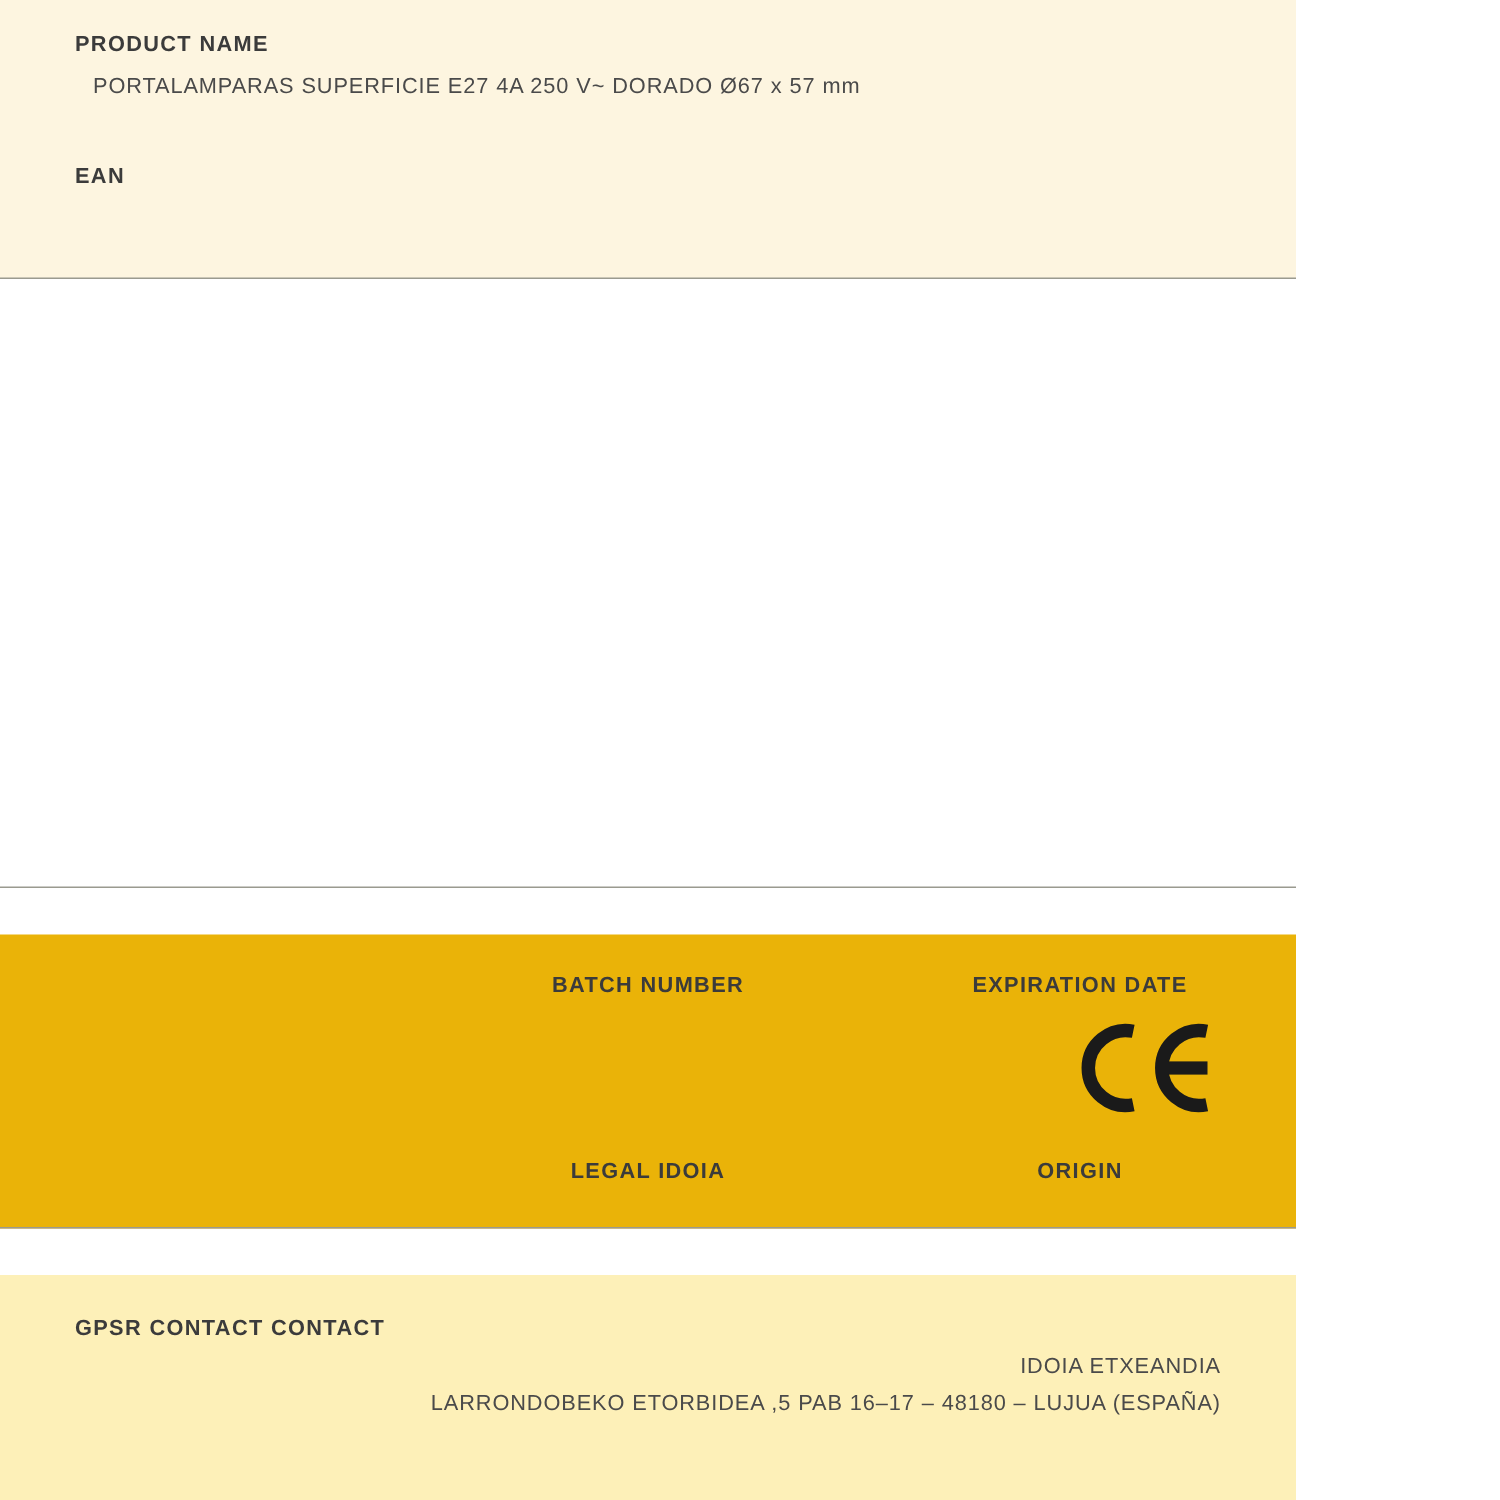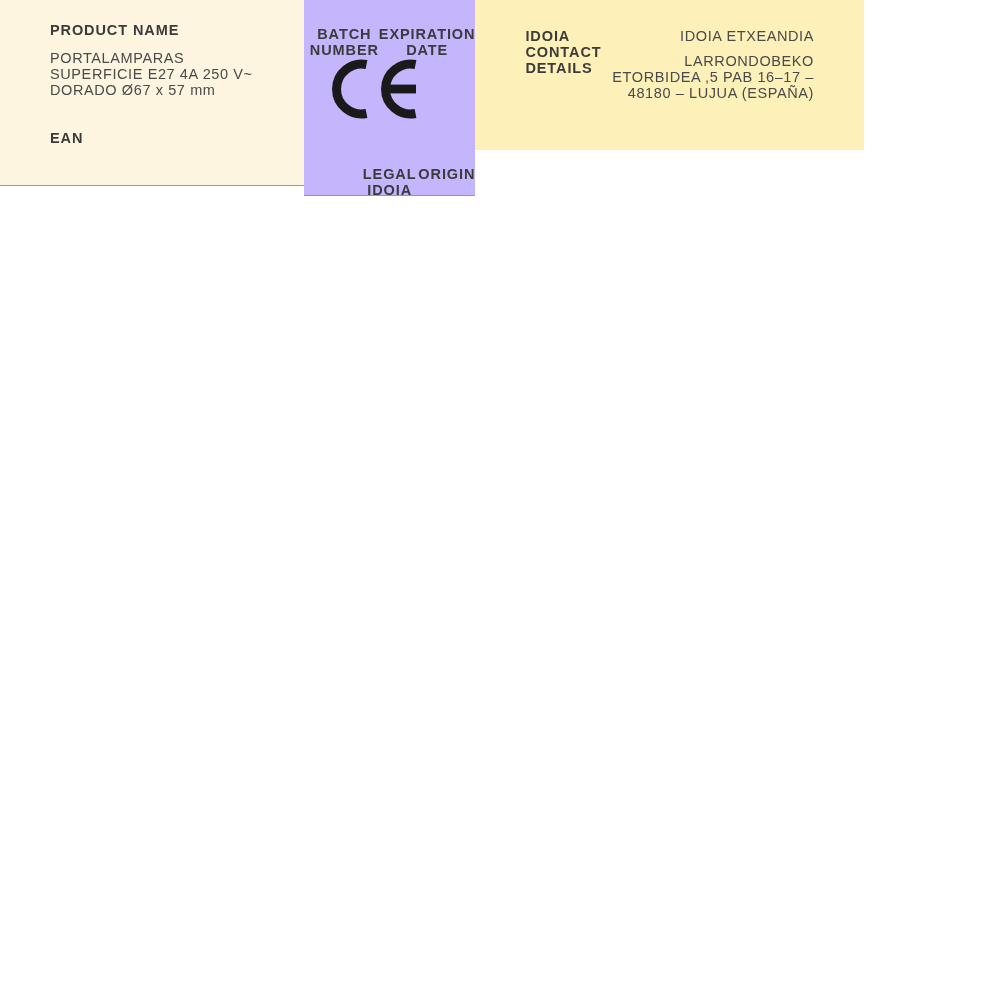--- a/index.html
+++ b/index.html
@@ -11,21 +11,23 @@
     height: 1000px;
     font-family: "Liberation Sans", sans-serif;
     background: #ffffff;
     color: #3b3b3b;
     overflow: hidden;
   }
   .sheet {
     width: 864px;
     height: 1000px;
     display: flex;
+    flex-direction: column;
     position: relative;
+    gap: 31px;
   }
 
   
   .top-block {
     background: #fdf5e0;
     padding: 22px 50px 0 50px;
     height: 186px;
     box-sizing: border-box;
     border-bottom: 1px solid #9a9a8f;
   }
@@ -33,36 +35,36 @@
     font-size: 14.5px;
     font-weight: bold;
     letter-spacing: 0.9px;
     color: #3b3b3b;
     margin: 0 0 12px 0;
   }
   .field-value {
     font-size: 14.5px;
     letter-spacing: 0.6px;
     color: #4a4a4a;
-    margin: 0;
+    margin: 12px;
   }
   .gap-block {
     height: 32px;
   }
 
   
   .middle-blank {
     background: #ffffff;
     flex: 1 1 auto;
     border-bottom: 1px solid #9a9a8f;
   }
 
   
   .info-block {
-    background: #c4b5fd;
+    background: #eab308;
     height: 196px;
     box-sizing: border-box;
     position: relative;
     border-bottom: 1px solid #9a9a8f;
   }
   .info-grid {
     display: grid;
     grid-template-columns: 1fr 1fr 1fr;
     padding-top: 26px;
   }
@@ -112,20 +114,21 @@
   }
   .footer-label {
     font-size: 14.5px;
     font-weight: bold;
     letter-spacing: 0.9px;
     color: #3b3b3b;
     margin: 0;
   }
   .footer-lines {
     text-align: right;
+    margin-top: 25px;
   }
   .footer-lines p {
     font-size: 14.5px;
     letter-spacing: 0.6px;
     color: #4a4a4a;
     margin: 0 0 9px 0;
   }
 </style>
 </head>
 <body>
@@ -168,20 +171,20 @@
 
       <path d="M38 31 A 23 30 0 1 0 38 31.0001 Z" fill="none"></path>
       <path d="M35.5 6.5 A 25 25 0 1 0 35.5 55.5" fill="none" stroke="#1a1a1a" stroke-width="9" stroke-linecap="butt"></path>
 
       <path d="M84.5 6.5 A 25 25 0 1 0 84.5 55.5" fill="none" stroke="#1a1a1a" stroke-width="9" stroke-linecap="butt"></path>
       <rect x="58" y="26.6" width="27" height="8.8" fill="#1a1a1a"></rect>
     </svg>
   </div>
 
   <div class="footer-block">
-    <p class="footer-label">IDOIA CONTACT DETAILS</p>
+    <p class="footer-label">GPSR CONTACT CONTACT</p>
     <div class="footer-lines">
       <p>IDOIA ETXEANDIA</p>
       <p>LARRONDOBEKO ETORBIDEA ,5 PAB 16–17 – 48180 – LUJUA (ESPAÑA)</p>
     </div>
   </div>
 
 </div>
 
 </body></html>

